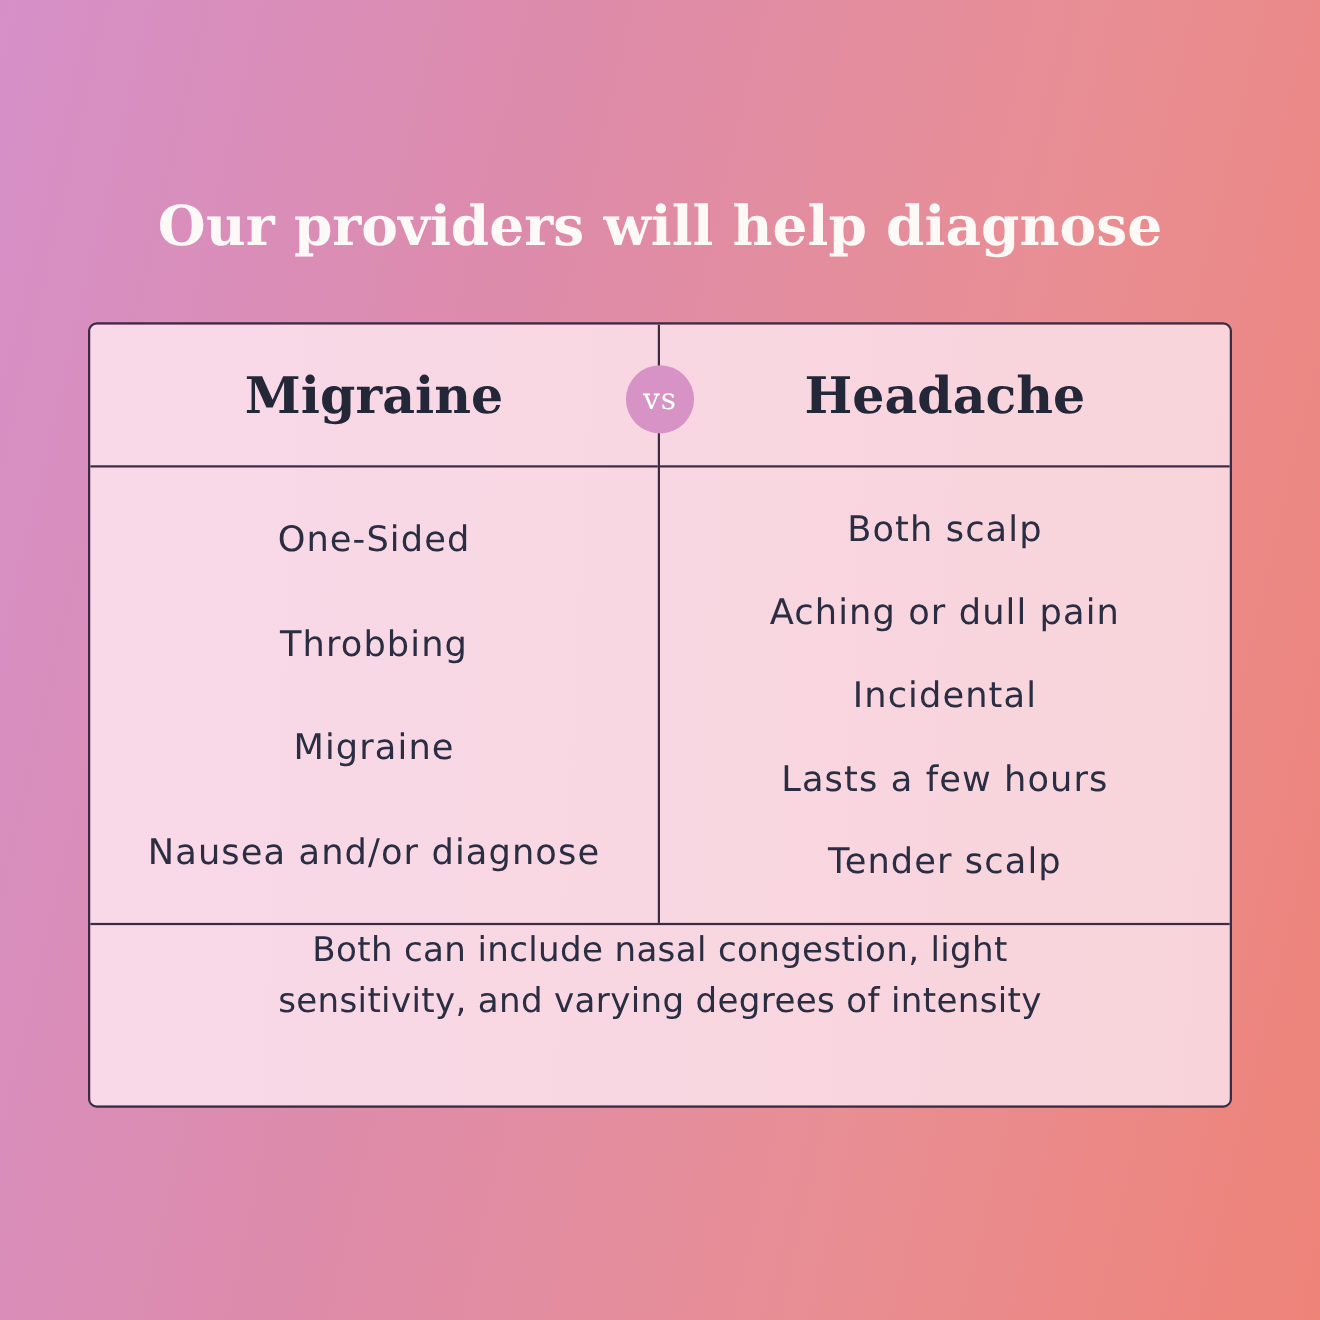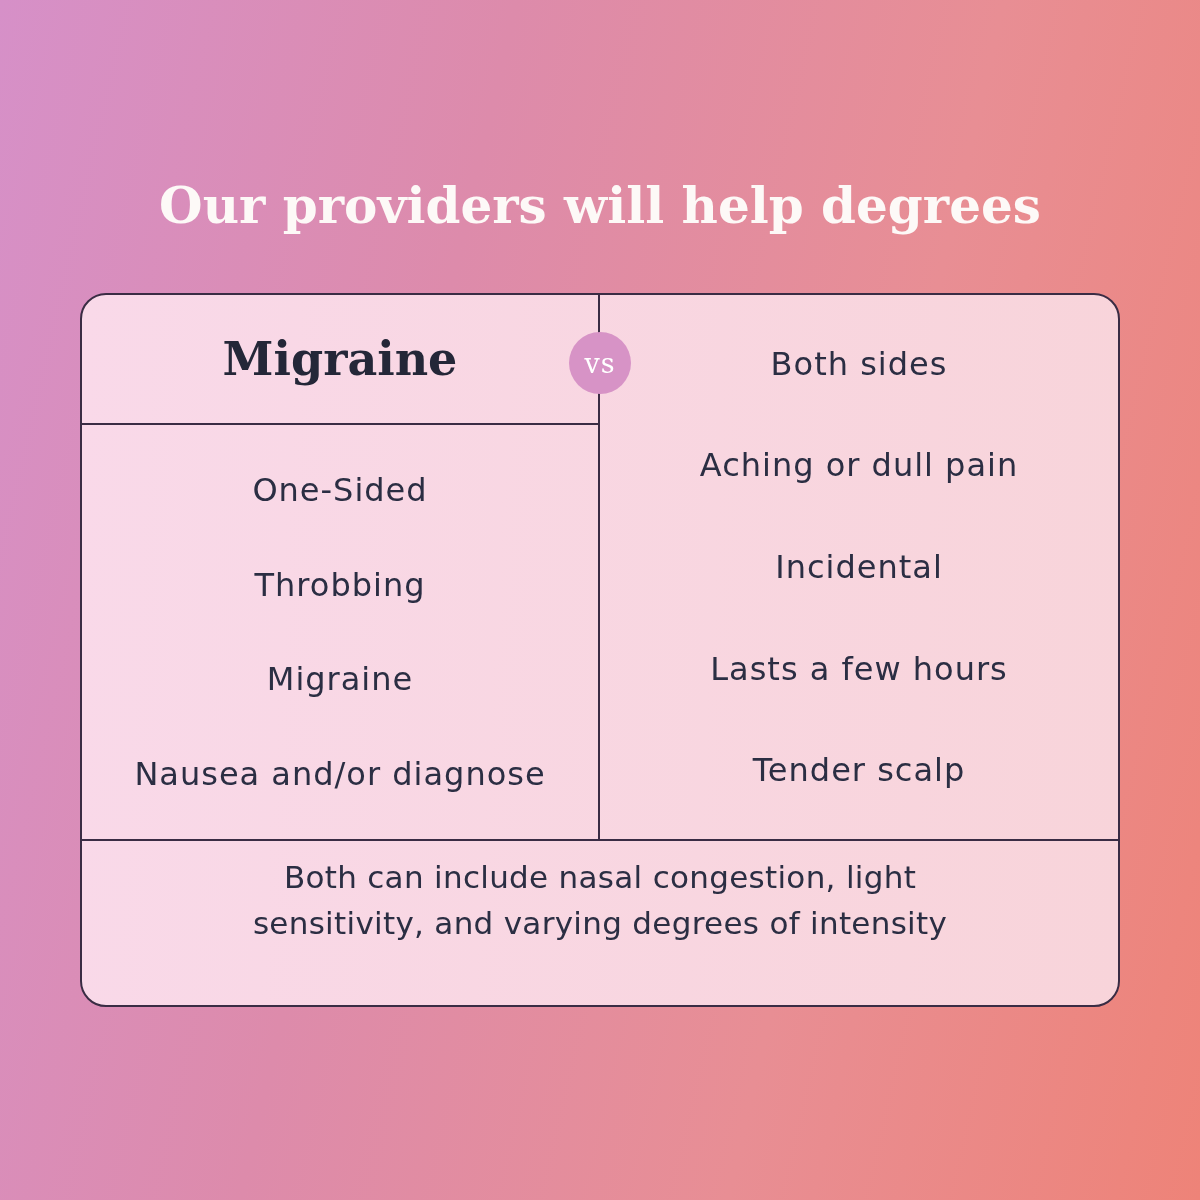--- a/index.html
+++ b/index.html
@@ -21,21 +21,21 @@
     letter-spacing: 0px;
     color: #fdf9f7;
   }
   .compare-card {
     position: absolute;
     left: 80px;
     top: 293px;
     width: 1040px;
     height: 714px;
     border: 2px solid #3a2c44;
-    border-radius: 26px;
+    border-radius: 8px;
     background: linear-gradient(93deg, #f9d9e9 0%, #f8d4da 100%);
     overflow: hidden;
   }
   .card-top {
     display: flex;
     height: 544px;
   }
   .col {
     width: 50%;
     display: flex;
@@ -67,21 +67,20 @@
     font-size: 32px;
     letter-spacing: 1px;
     color: #2b2e43;
   }
   .card-footer {
     height: 120px;
     border-top: 2px solid #3a2c44;
     display: flex;
     flex-direction: column;
     align-items: center;
-    justify-content: center;
     font-size: 31px;
     letter-spacing: 0.3px;
     line-height: 46px;
     color: #2b2e43;
   }
   .vs-badge {
     position: absolute;
     top: 37px;
     left: calc(50% - 31px);
     width: 62px;
@@ -94,36 +93,37 @@
     font-family: "DejaVu Serif", serif;
     font-weight: 400;
     font-size: 27px;
     letter-spacing: 1px;
     color: #ffffff;
   }
 </style>
 </head>
 <body>
 
-<h1 class="page-title">Our providers will help degrees</h1>
+<h1 class="page-title">Our providers will help diagnose</h1>
 
 <div class="compare-card">
   <div class="card-top">
     <div class="col col-left">
       <div class="col-header">Migraine</div>
       <div class="items">
         <div class="item">One-Sided</div>
         <div class="item">Throbbing</div>
         <div class="item">Migraine</div>
         <div class="item">Nausea and/or diagnose</div>
       </div>
     </div>
     <div class="col col-right">
+      <div class="col-header">Headache</div>
       <div class="items">
-        <div class="item">Both sides</div>
+        <div class="item">Both scalp</div>
         <div class="item">Aching or dull pain</div>
         <div class="item">Incidental</div>
         <div class="item">Lasts a few hours</div>
         <div class="item">Tender scalp</div>
       </div>
     </div>
   </div>
   <div class="card-footer">
     <div>Both can include nasal congestion, light</div>
     <div>sensitivity, and varying degrees of intensity</div>

